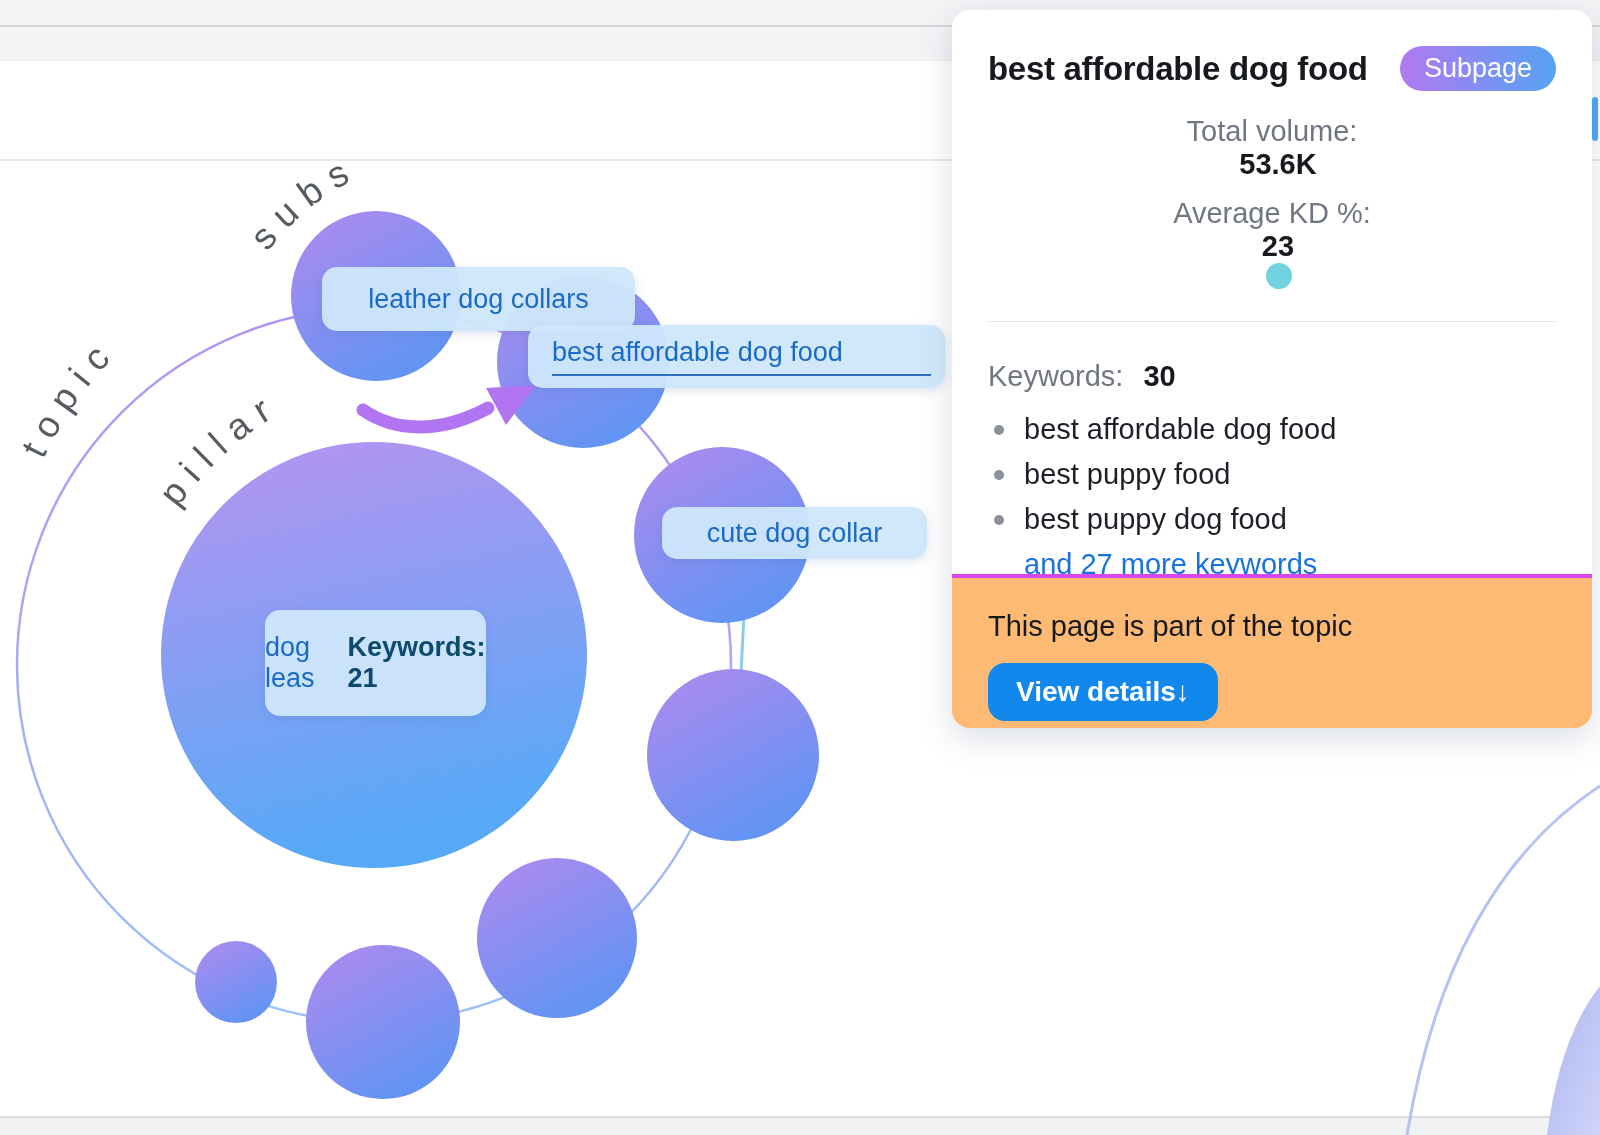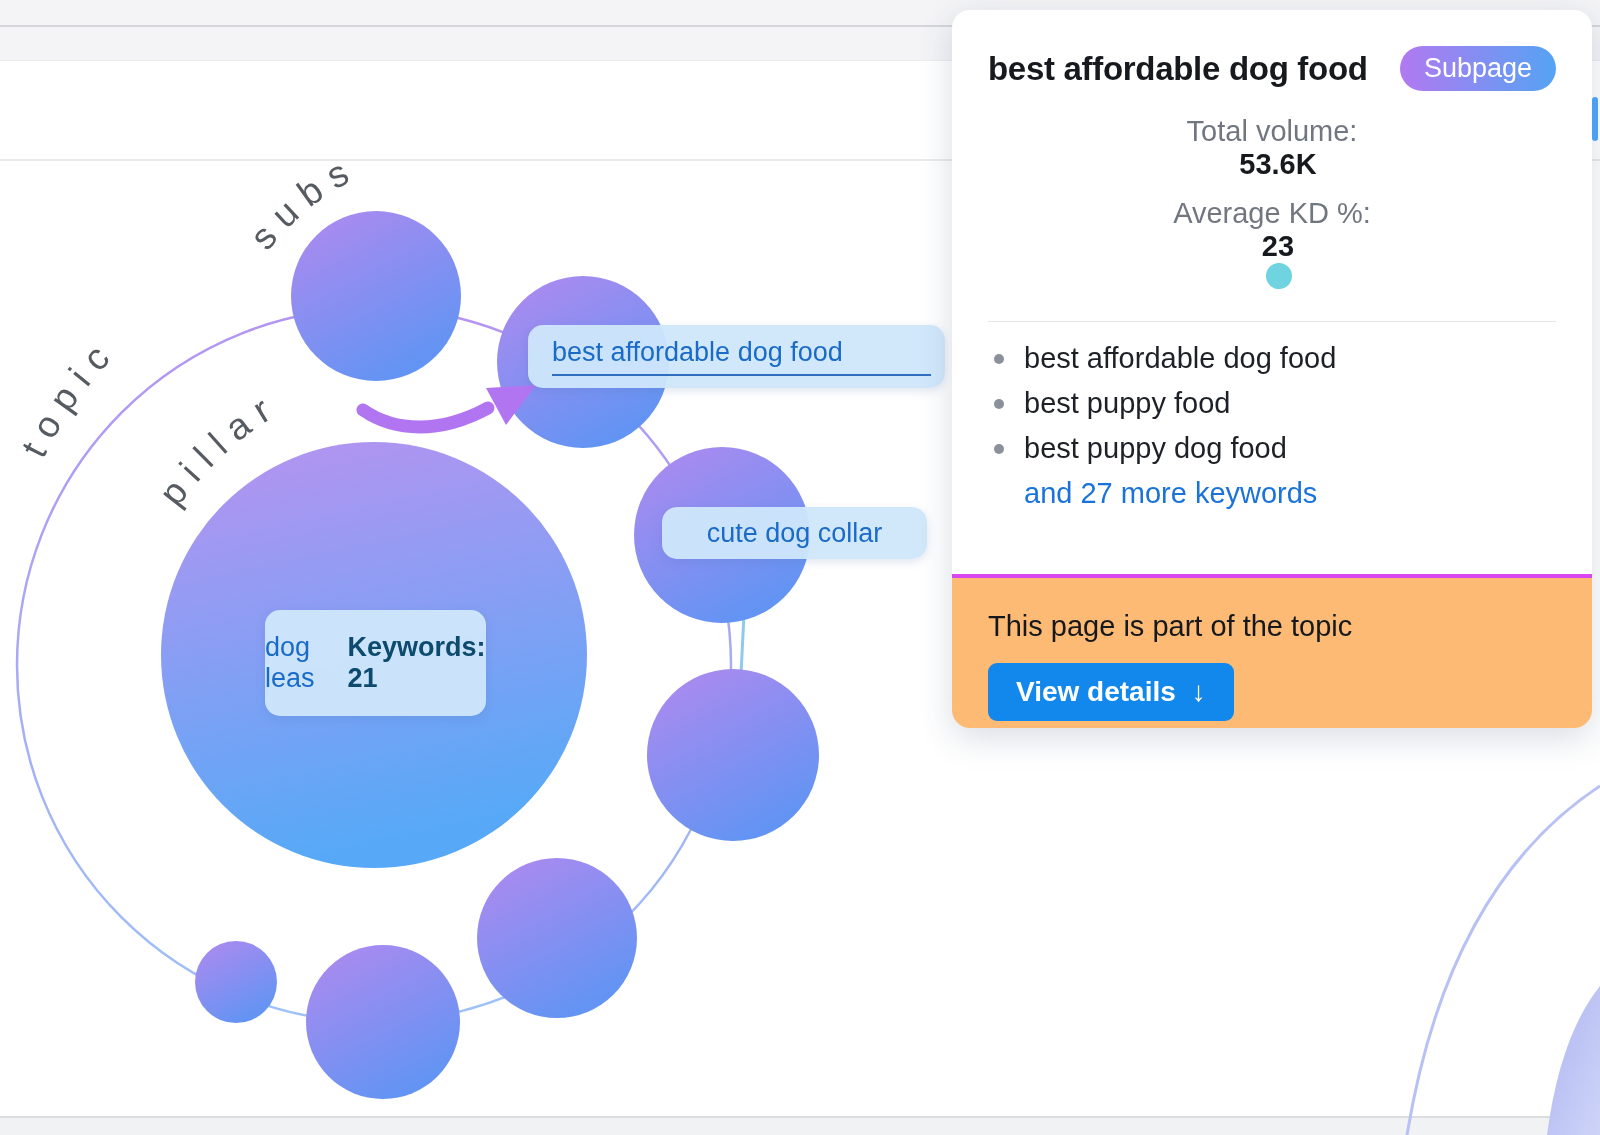--- a/index.html
+++ b/index.html
@@ -61,22 +61,22 @@
     content:"";position:absolute;left:6px;top:18px;width:10px;height:10px;border-radius:50%;background:#8a9199;
   }
   .more-link{margin-left:36px;font-size:29px;color:#1a73da;line-height:45px;cursor:pointer;display:inline-block;}
   .card-footer{
     position:absolute;left:0;bottom:0;width:100%;height:154px;box-sizing:border-box;
     background:#fdba74;border-top:4px solid #d946ef;border-radius:0 0 18px 18px;
     padding:32px 36px 0 36px;
   }
   .footer-text{font-size:29px;color:#15181c;}
   .view-btn{
-    margin-top:20px;display:inline-flex;align-items:center;gap:16px;
-    background:#1287ec;color:#ffffff;border:none;border-radius:9px;
+    margin-top:20px;display:inline-flex;align-items:center;
+    background:#1287ec;color:#ffffff;border:none;border-radius:17px;
     font-family:"Liberation Sans", sans-serif;font-size:28px;font-weight:600;
     padding:13px 28px;cursor:pointer;
   }
   .view-btn .arr{font-weight:700;}
 
   .scroll-thumb{position:absolute;left:1592px;top:97px;width:6px;height:44px;border-radius:3px;background:#4d9ff2;}
 </style>
 </head>
 <body>
 
@@ -128,20 +128,23 @@
     <polygon points="536,385 506,425 486,388" fill="#b275f2"></polygon>
 
     <path id="subsPath" d="M 266 254 Q 324 178 412 160" fill="none"></path>
     <path id="topicPath" d="M 42 462 Q 86 368 170 310" fill="none"></path>
     <path id="pillarPath" d="M 176 510 Q 235 428 316 396" fill="none"></path>
     <text class="ring-text"><textPath href="#subsPath" startOffset="2">subs</textPath></text>
     <text class="ring-text"><textPath href="#topicPath" startOffset="2">topic</textPath></text>
     <text class="ring-text"><textPath href="#pillarPath" startOffset="2">pillar</textPath></text>
   </svg>
 
+  <div class="pill pill-leather">
+    <span>leather dog collars</span>
+  </div>
   <div class="pill pill-best">
     <span class="u">best affordable dog food</span>
   </div>
   <div class="pill pill-cute">
     <span>cute dog collar</span>
   </div>
   <div class="pill pill-pillar">
     <span class="l1">dog leas</span>
     <span class="l2">Keywords: 21</span>
   </div>
@@ -155,20 +158,24 @@
       <div class="stat-row">
         <span class="stat-label">Total volume:</span>
         <span class="stat-value">53.6K</span>
       </div>
       <div class="stat-row">
         <span class="stat-label">Average KD %:</span>
         <span class="stat-value">23</span>
         <span class="kd-dot"></span>
       </div>
       <div class="card-divider"></div>
+      <div class="kw-header">
+        <span class="stat-label">Keywords:</span>
+        <span class="stat-value">30</span>
+      </div>
       <ul class="kw-list">
         <li>best affordable dog food</li>
         <li>best puppy food</li>
         <li>best puppy dog food</li>
       </ul>
       <span class="more-link">and 27 more keywords</span>
     </div>
     <div class="card-footer">
       <div class="footer-text">This page is part of the topic</div>
       <button class="view-btn">

